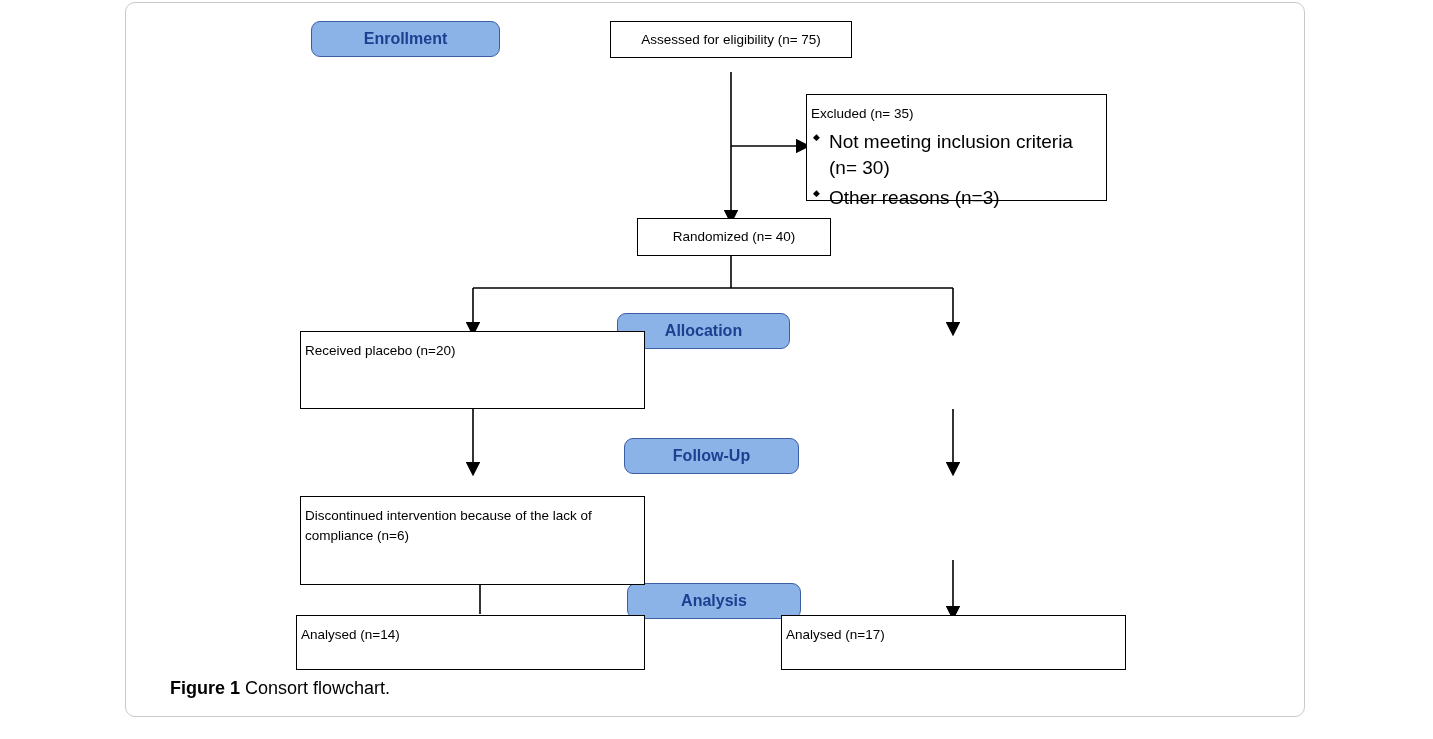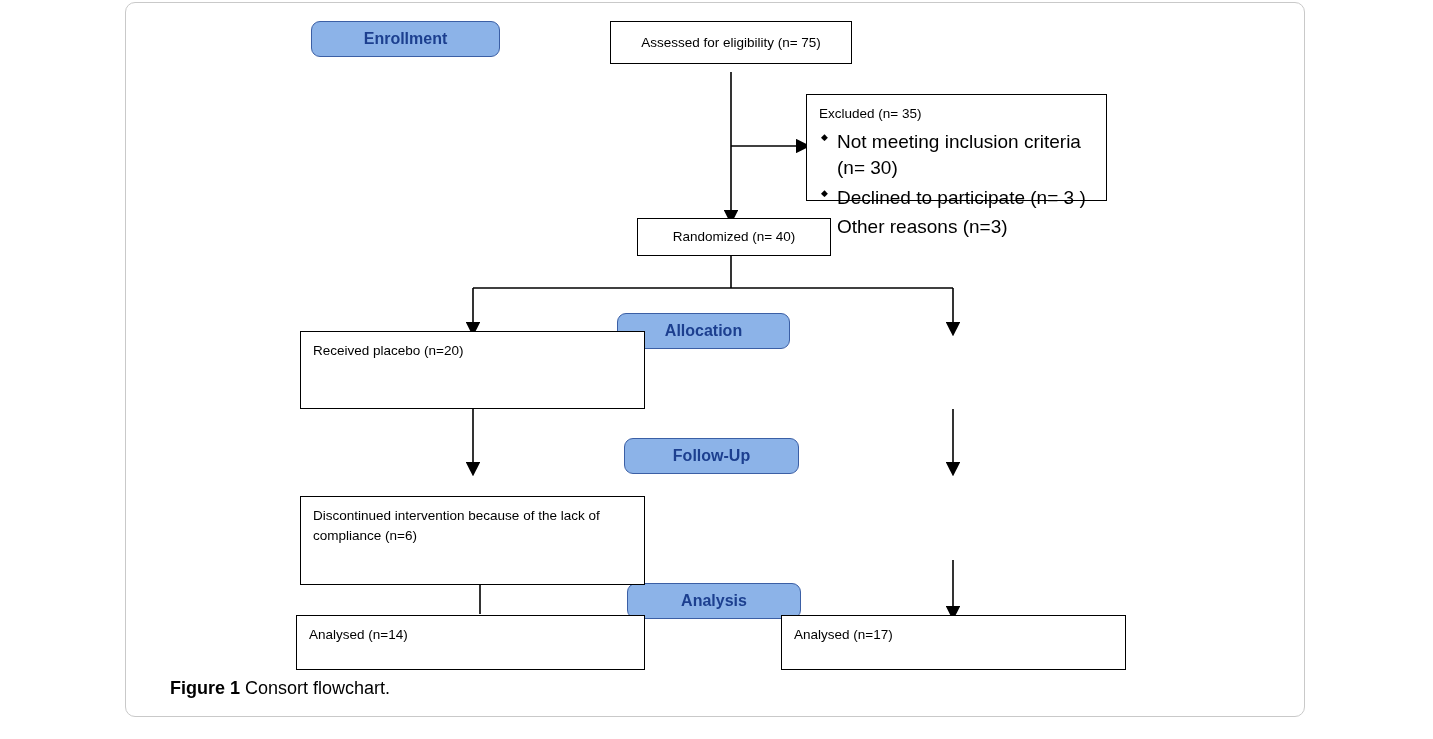--- a/index.html
+++ b/index.html
@@ -34,21 +34,21 @@
     border-radius: 19px;
   }
   .node {
     position: absolute;
     box-sizing: border-box;
     border: 1.5px solid #000000;
     background: #ffffff;
     font-size: 13.5px;
     color: #000000;
     line-height: 1.45;
-    padding: 9px 12px;
+    padding: 9px 4px;
   }
   .node.center {
     display: flex;
     align-items: center;
     justify-content: center;
     text-align: center;
     padding: 4px 8px;
   }
   .stage {
     position: absolute;
@@ -142,29 +142,28 @@
   </div>
 
   <div class="stage" style="left:624px; top:438px; width:175px; height:36px;text-align:right;">
     <span>Follow-Up</span>
   </div>
 
   <div class="stage" style="left:627px; top:583px; width:174px; height:36px;">
     <span>Analysis</span>
   </div>
 
-  <div class="node center" style="left:610px; top:21px; width:242px; height:43px;">
+  <div class="node center" style="left:610px; top:21px; width:242px; height:37px;">
     <span>Assessed for eligibility (n= 75)</span>
   </div>
 
   <div class="node" style="left:806px; top:94px; width:301px; height:107px;">
     <div>Excluded (n= 35)</div>
     <ul class="bullets">
       <li>Not meeting inclusion criteria (n= 30)</li>
-      <li>Declined to participate (n= 3 )</li>
       <li>Other reasons (n=3)</li>
     </ul>
   </div>
 
   <div class="node center" style="left:637px; top:218px; width:194px; height:38px;">
     <span>Randomized (n= 40)</span>
   </div>
 
   <div class="node" style="left:300px; top:331px; width:345px; height:78px;">
     <span>Received placebo (n=20)</span>

